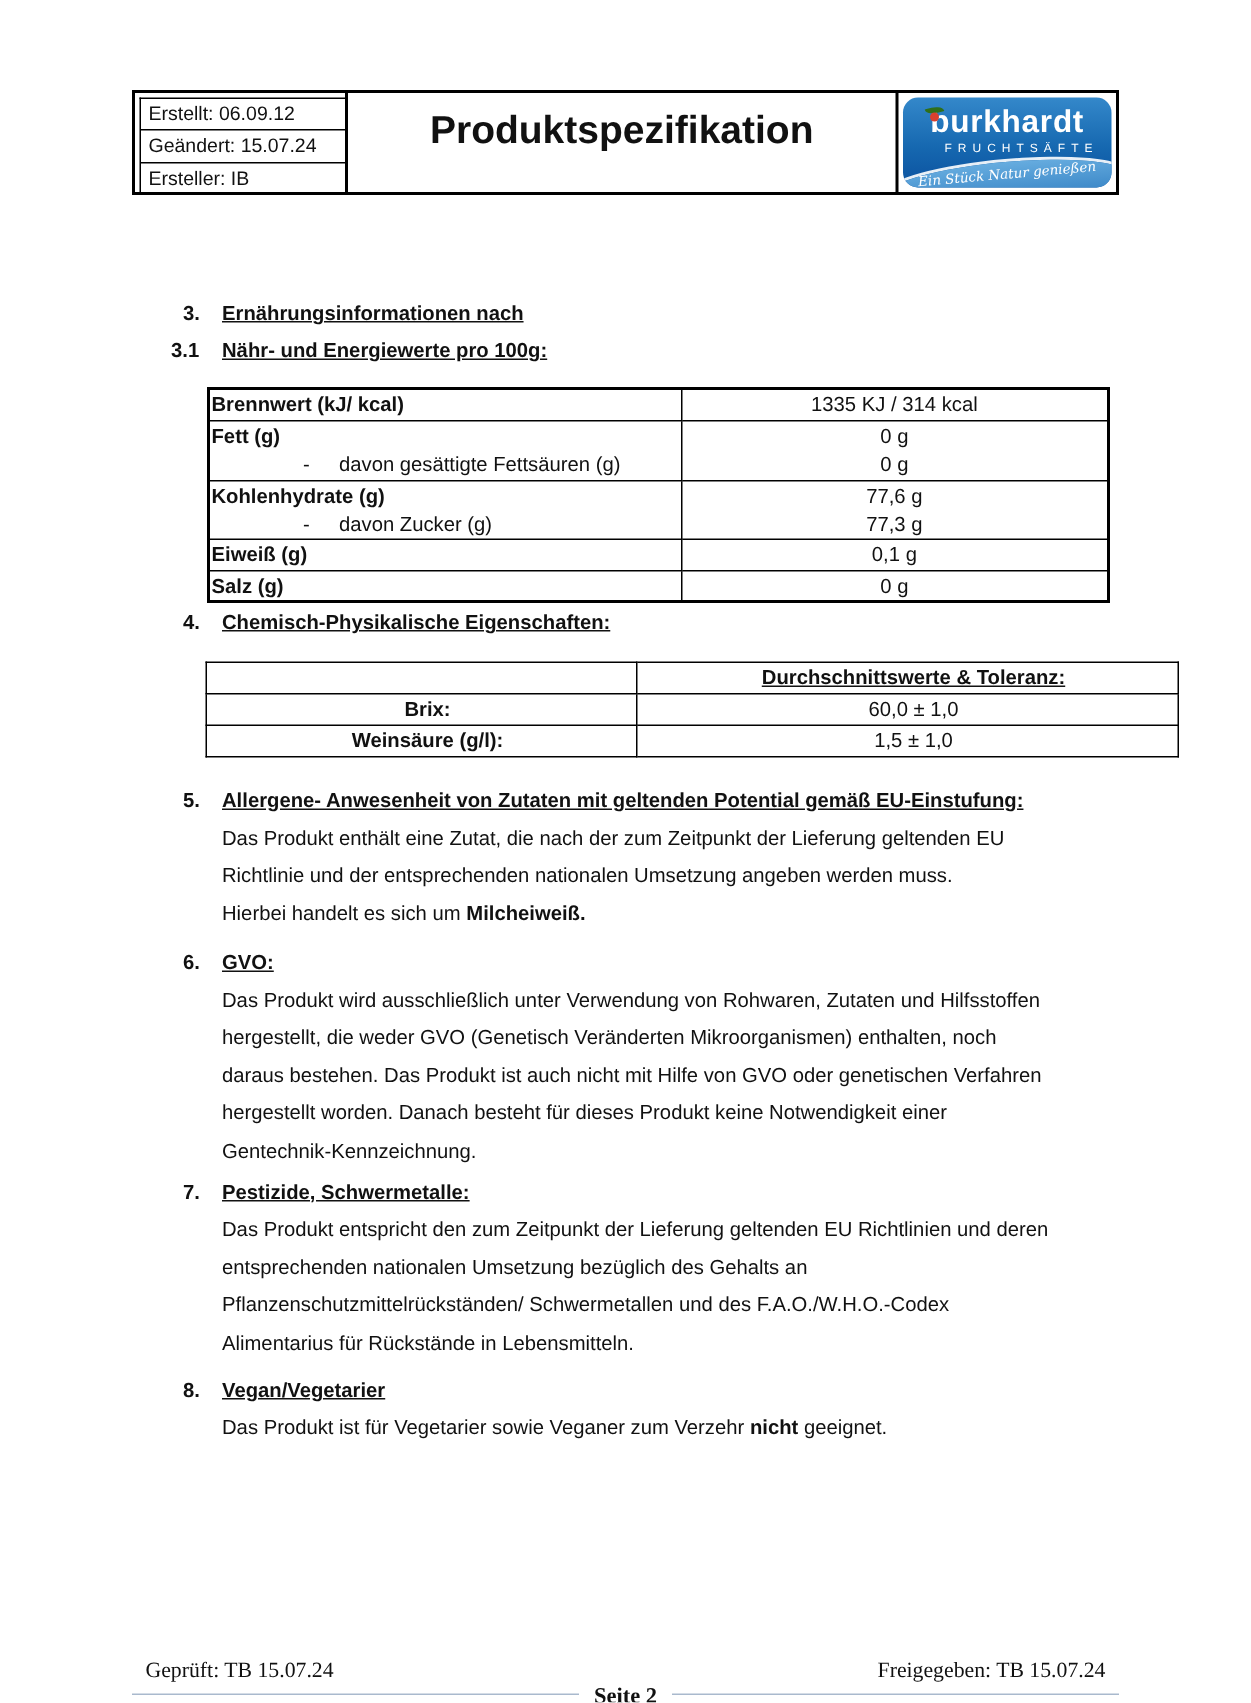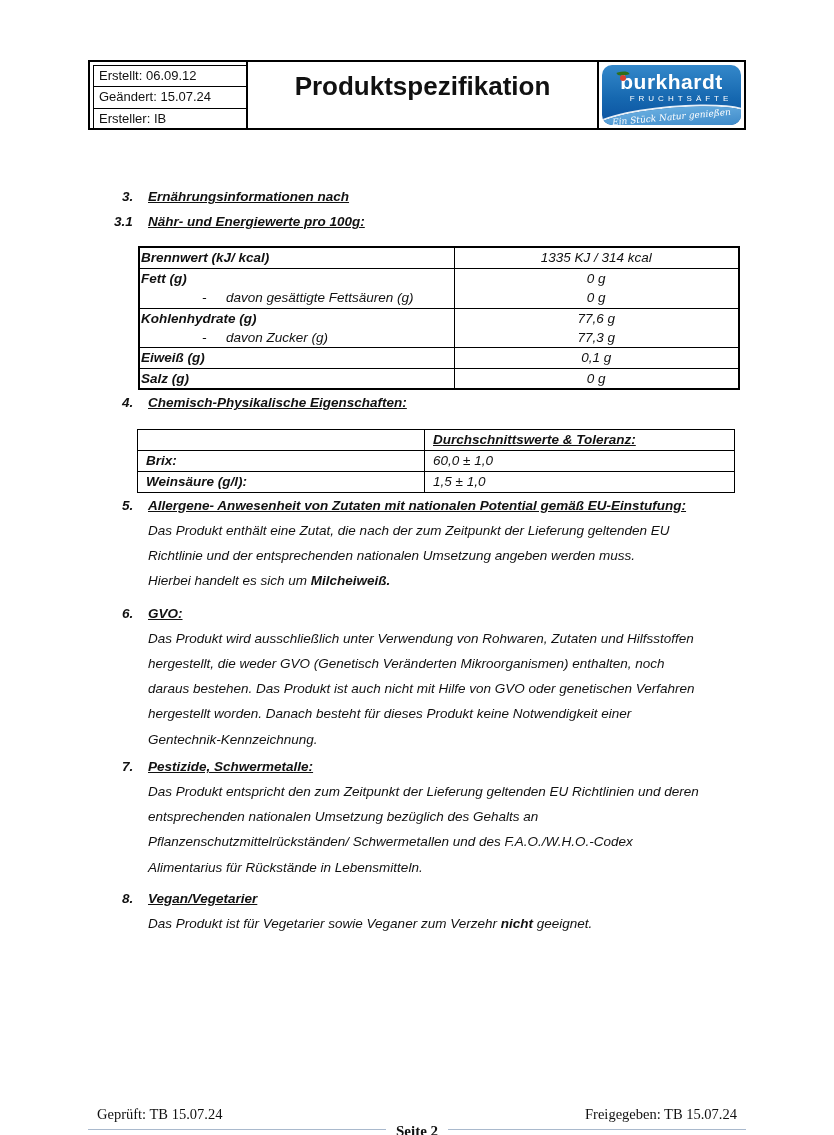--- a/index.html
+++ b/index.html
@@ -7,21 +7,21 @@
     position:relative; width:834px; height:1135px; overflow:hidden;
     background:#ffffff; color:#111;
     font-family:"Liberation Sans", sans-serif;
   }
 
   
   .doc-header {
     position:absolute; left:88px; top:60px; width:658px; height:70px;
     border:2px solid #000; box-sizing:border-box; display:flex; background:#fff;
   }
-  .meta-cell { width:158px; border-right:2px solid #000; box-sizing:border-box; position:relative; }
+  .meta-cell { width:142px; border-right:2px solid #000; box-sizing:border-box; position:relative; }
   .meta-table { position:absolute; left:3px; top:3px; right:0; bottom:0;
     border-top:1px solid #000; border-left:1px solid #000; }
   .meta-row { height:20.3px; line-height:20.3px; border-bottom:1px solid #000;
     padding-left:5px; font-size:13px; white-space:nowrap; }
   .meta-row:last-child { border-bottom:none; }
   .title-cell { flex:1; text-align:center; }
   .doc-title { margin-top:9px; font-size:26px; font-weight:bold; }
   .logo-cell { width:147px; border-left:2px solid #000; box-sizing:border-box; padding:3px; }
   .logo { position:relative; width:100%; height:100%; border-radius:10px; overflow:hidden;
     background:linear-gradient(180deg,#3488ca 0%, #1668b0 55%, #0b519f 100%); }
@@ -35,37 +35,37 @@
     background:#d8402f; border-radius:50%; }
   .swoosh { position:absolute; left:-10px; right:-10px; bottom:-15px; height:32px;
     background:linear-gradient(180deg,#66acdf,#2e7cc0);
     border-radius:100% 100% 0 0 / 90% 90% 0 0; transform:rotate(-5deg);
     box-shadow:0 -2px 0 rgba(255,255,255,0.9); }
   .tagline { position:absolute; bottom:3px; left:0; right:0; text-align:center;
     color:#fff; font-size:9px; font-style:italic; transform:rotate(-5deg);
     font-family:"DejaVu Serif", serif; white-space:nowrap; }
 
   
-  .content { position:absolute; left:122px; top:184px; width:680px;font-style:italic; }
+  .content { position:absolute; left:122px; top:196px; width:680px; }
   .hrow { font-size:13.5px; font-weight:bold; line-height:25.2px; white-space:nowrap; }
   .hrow .num { display:inline-block; width:26px; }
   .hrow.sub31 .num { width:34px; margin-left:-8px; }
   .htxt { text-decoration:underline; }
   .mt36 { } .mt7 { margin-top:7px; } .mt2 { margin-top:2px; } .mt6 { margin-top:6px; }
 
   table { border-collapse:collapse; table-layout:fixed; font-size:13.5px; color:#111; }
   .nut { margin:12px 0 0 16px; width:602px; border:2px solid #000; }
   .nut td { padding:0; height:19.4px; line-height:19.4px; white-space:nowrap; overflow:hidden; }
   .nut td.lbl { width:315px; border-right:1px solid #000; font-weight:bold; padding-left:1px; box-sizing:border-box; }
   .nut td.subl { font-weight:normal; padding-left:62px; }
   .nut .dash { display:inline-block; width:24px; }
   .nut td.val { text-align:center; }
   .nut tr.gb td { border-bottom:1px solid #000; }
 
-  .chem { margin:14px 0 0 15px; width:598px; border:1px solid #000; }
+  .chem { margin:14px 0 16px 15px; width:649px; border:1px solid #000;text-align:center; }
   .chem td { border:1px solid #000; padding:0 0 0 8px; height:19.8px; line-height:19.8px; white-space:nowrap; box-sizing:border-box; }
   .chem td.c1 { width:287px; font-weight:bold; }
   .chem .chdr { font-weight:bold; text-decoration:underline; }
 
   .body { margin-left:26px; font-size:13.5px; }
   .body .tline { line-height:25.2px; white-space:nowrap; }
   .b { font-weight:bold; }
 
   
   .footer-row { position:absolute; left:97px; top:1106px; width:640px;
@@ -161,21 +161,21 @@
         <td>60,0 ± 1,0</td>
       </tr>
       <tr>
         <td class="c1">Weinsäure (g/l):</td>
         <td>1,5 ± 1,0</td>
       </tr>
     </tbody>
       </table>
 
     <div class="hrow mt36">
-      <span class="num">5.</span><span class="htxt">Allergene- Anwesenheit von Zutaten mit nationalen Potential gemäß EU-Einstufung:</span>
+      <span class="num">5.</span><span class="htxt">Allergene- Anwesenheit von Zutaten mit geltenden Potential gemäß EU-Einstufung:</span>
     </div>
     <div class="body">
         <div class="tline"><span>Das Produkt enthält eine Zutat, die nach der zum Zeitpunkt der Lieferung geltenden EU</span></div>
         <div class="tline"><span>Richtlinie und der entsprechenden nationalen Umsetzung angeben werden muss.</span></div>
         <div class="tline"><span>Hierbei handelt es sich um </span><span class="b">Milcheiweiß.</span></div>
       </div>
 
     <div class="hrow mt7">
       <span class="num">6.</span><span class="htxt">GVO:</span>
     </div>

